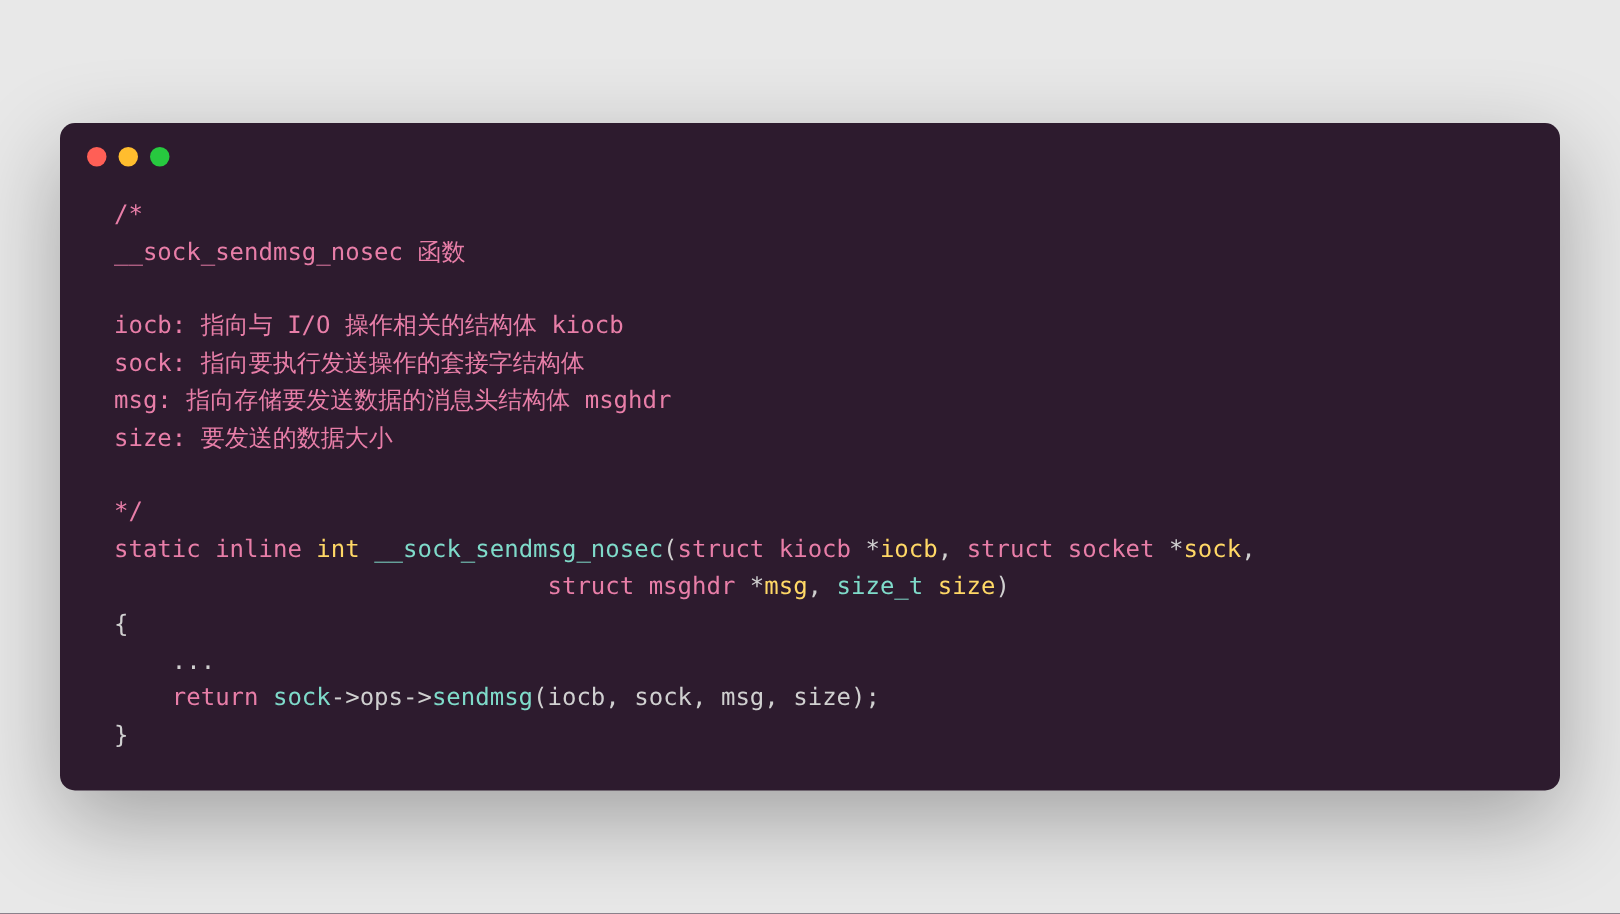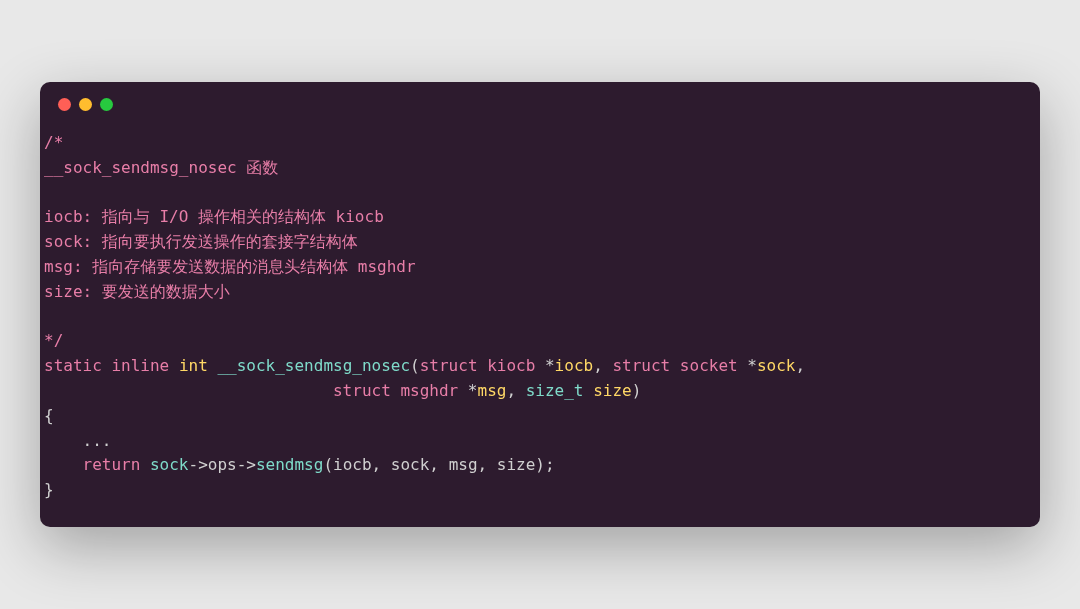--- a/index.html
+++ b/index.html
@@ -31,21 +31,21 @@
     }
     .dot {
       width: 13px;
       height: 13px;
       border-radius: 50%;
     }
     .dot-red { background: #ff5f56; }
     .dot-yellow { background: #ffbd2e; }
     .dot-green { background: #27c93f; }
     .code {
-      padding: 12px 20px 24px 4px;
+      padding: 12px 20px 24px 36px;
       font-size: 16px;
       line-height: 1.55;
       white-space: pre;
       color: #d0d0d0;
     }
     .comment { color: #e87ea8; }
     .keyword { color: #e87ea8; }
     .type { color: #e87ea8; }
     .int { color: #ffd866; }
     .funcname { color: #7fdbca; }

